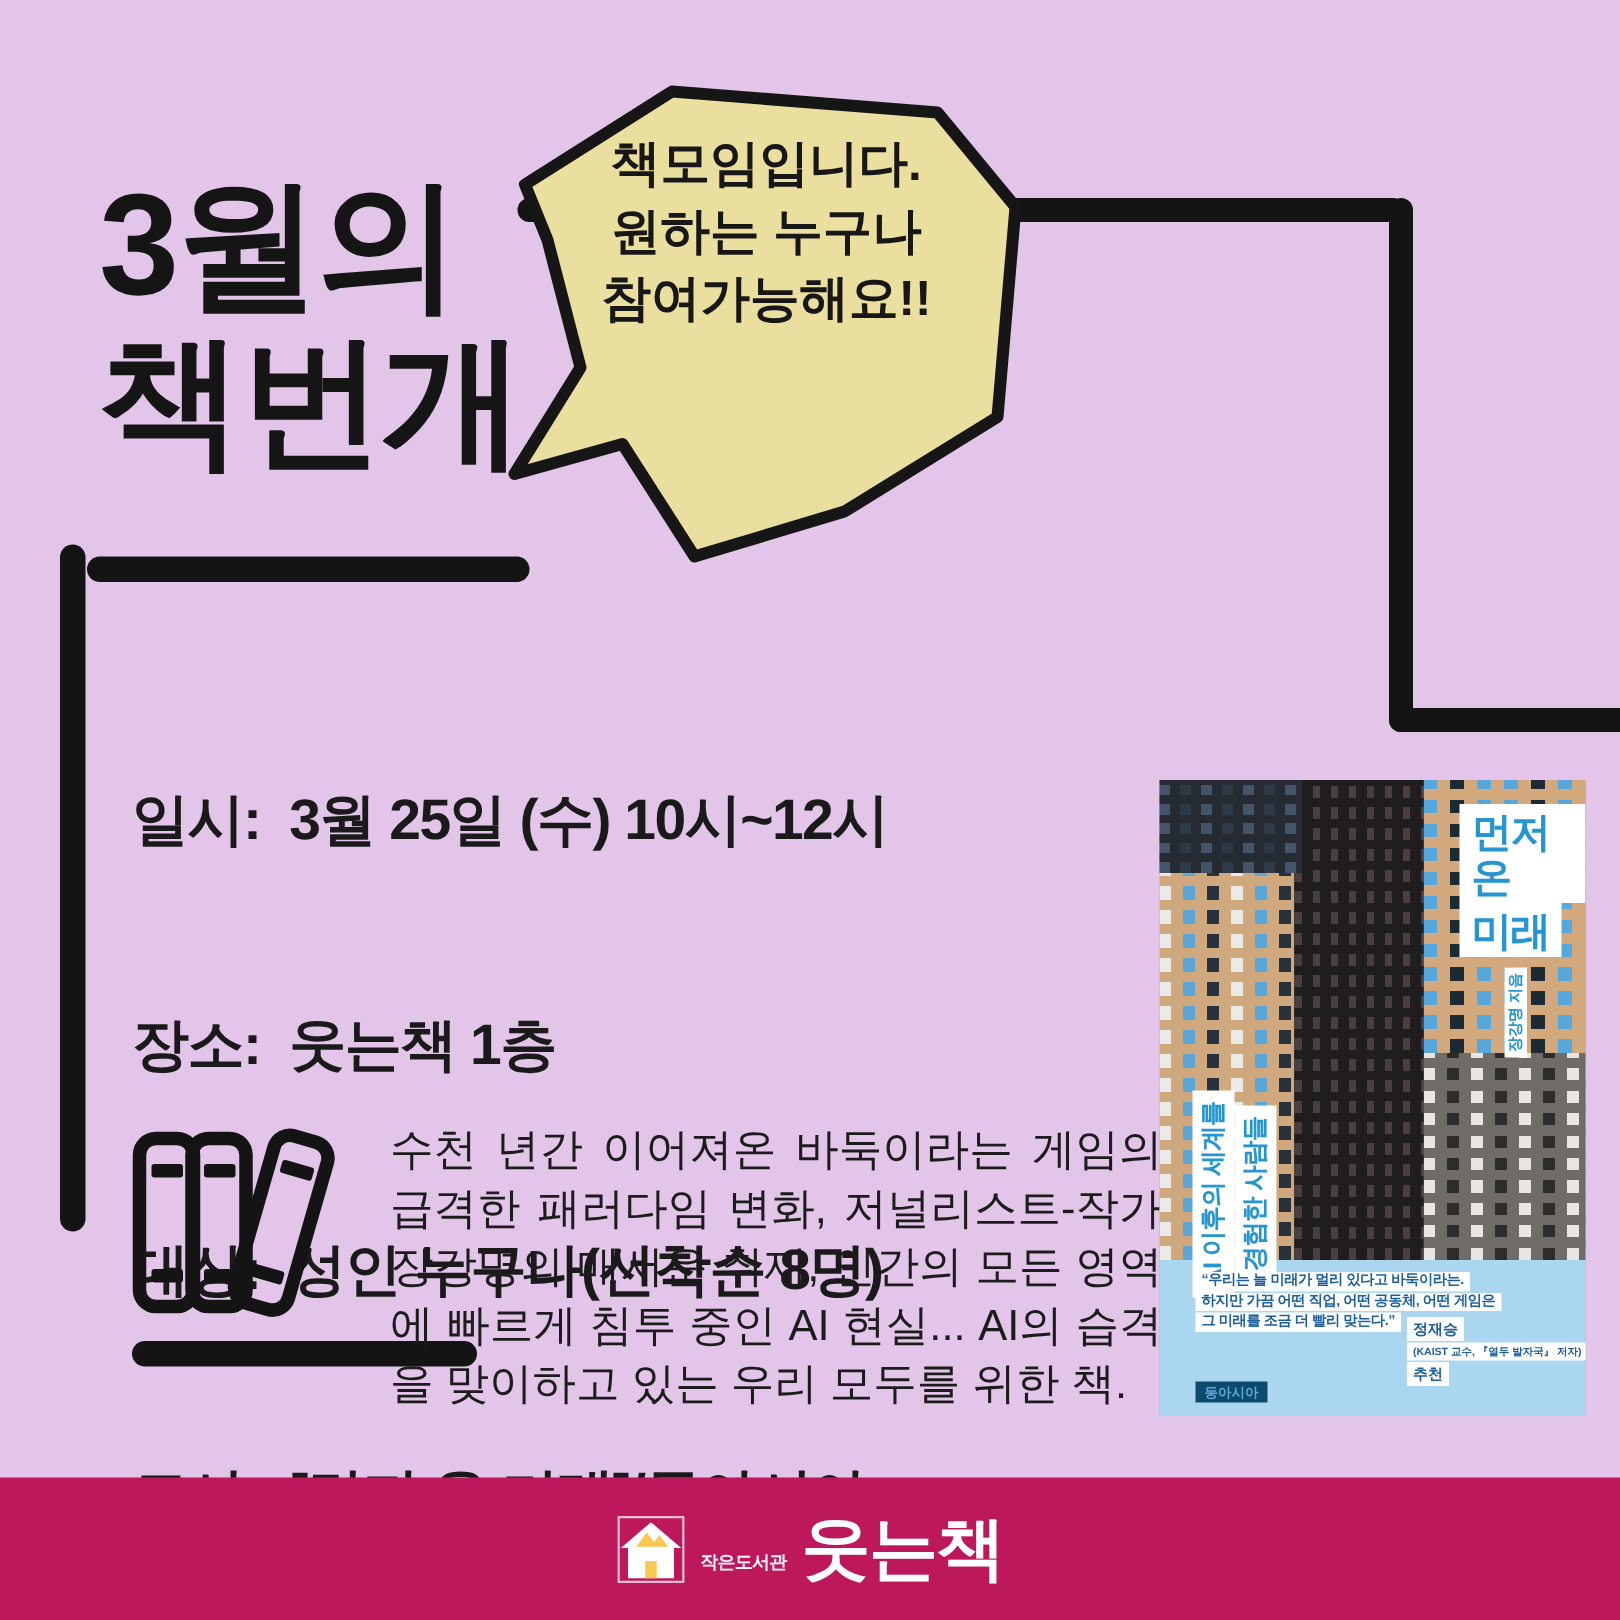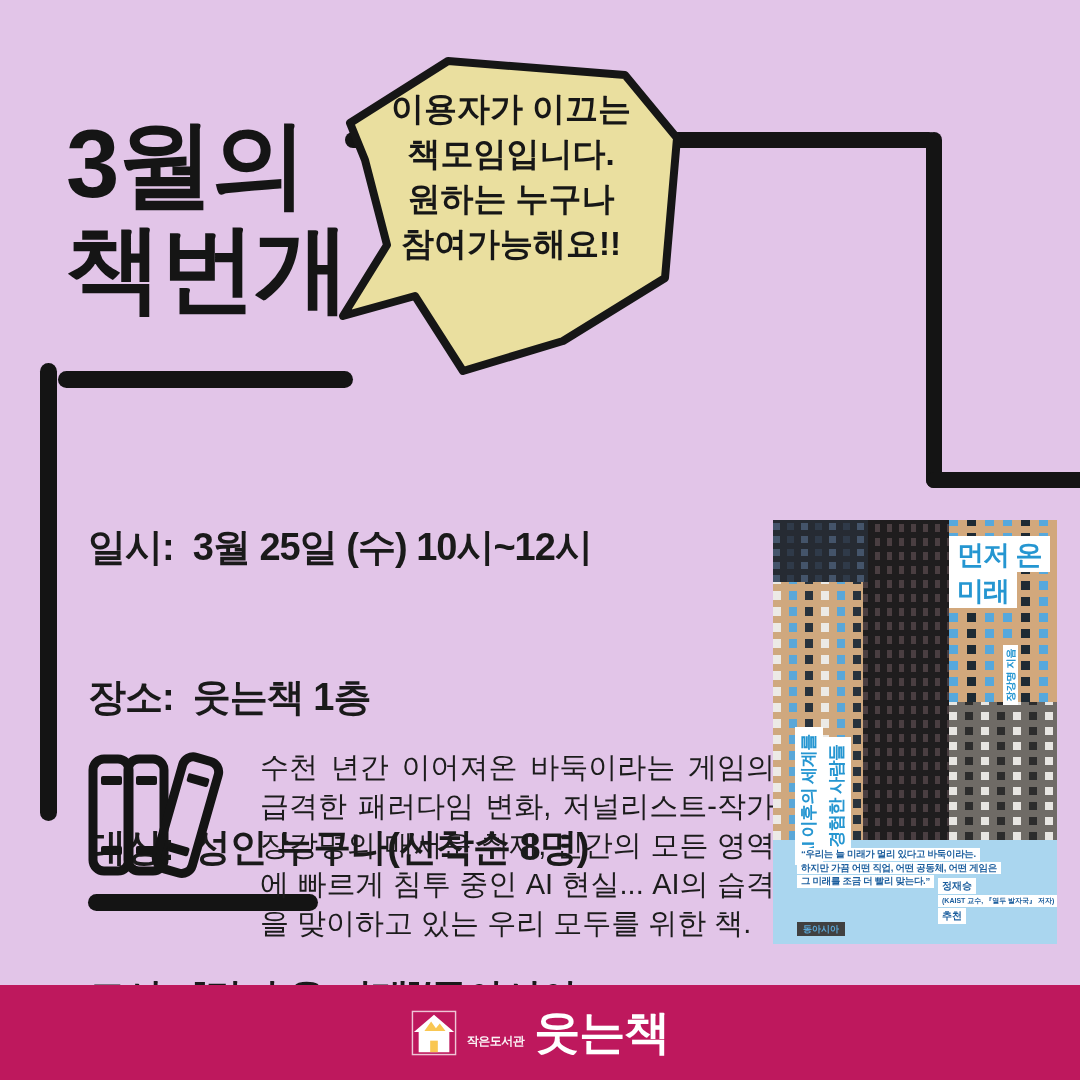--- a/index.html
+++ b/index.html
@@ -66,21 +66,21 @@
       repeating-linear-gradient(0deg, rgba(0,0,0,0) 0 9px, #d2a87c 9px 16px),
       repeating-linear-gradient(90deg, #56a8dc 0 9px, #d2a87c 9px 18px, #1e2a33 18px 27px, #d2a87c 27px 36px, #56a8dc 36px 45px, #d2a87c 45px 54px);
   }
   .b-gray{
     left:176px;top:182px;width:108px;height:138px;background-color:#6f6b66;
     background-image:
       repeating-linear-gradient(0deg, rgba(0,0,0,0) 0 8px, #6f6b66 8px 15px),
       repeating-linear-gradient(90deg, #e8e6e2 0 8px, #6f6b66 8px 16px, #2c2c2c 16px 24px, #6f6b66 24px 32px);
   }
   .cover-band{left:0;top:320px;width:284px;height:104px;background:#aad6ef;}
-  .cover-title{left:136px;top:16px;padding-left:40px;}
+  .cover-title{left:160px;top:16px;padding-left:40px;}
   .cover-title span{
     display:table;background:#ffffff;color:#2596d1;
     font-size:27px;line-height:30px;font-weight:900;padding:4px 8px 2px 8px;letter-spacing:-1px;
   }
   .cover-sub{
     left:-59px;top:247px;width:220px;height:58px;transform:rotate(-90deg);
     text-align:center;
   }
   .cover-sub span{
     display:table;margin:0 auto;background:#ffffff;color:#2596d1;
@@ -101,21 +101,21 @@
   }
   .cover-attrib{left:165px;top:358px;width:118px;}
   .cover-attrib span{
     display:table;background:#ffffff;color:#1d5f9e;font-weight:700;padding:1px 4px;margin-bottom:1px;
     white-space:nowrap;
   }
   .attrib-name{font-size:10px;}
   .attrib-info{font-size:7px;}
   .attrib-label{font-size:10px;}
   .cover-pub{left:24px;top:398px;}
-  .cover-pub span{background:#404040;color:#5aa7d8;font-size:9px;font-weight:700;padding:2px 6px;}
+  .cover-pub span{background:#0c4a6e;color:#5aa7d8;font-size:9px;font-weight:700;padding:2px 6px;}
   
   .footer{
     position:absolute;left:0;top:985px;width:1080px;height:95px;background:#be185d;
     display:flex;align-items:center;justify-content:center;gap:10px;
   }
   .footer-small{
     color:#ffffff;font-size:12px;font-weight:700;margin-top:18px;opacity:.95;letter-spacing:-0.5px;
   }
   .footer-big{
     color:#ffffff;font-size:46px;font-weight:900;letter-spacing:-1px;
@@ -133,21 +133,20 @@
 
 <h1 class="title">
   <span>3월의</span>
   <span>책번개</span>
 </h1>
 
 <svg class="bubble-svg" width="352" height="332" viewBox="0 0 352 332">
   <polygon points="113,11 290,25 342,88 330,228 228,291 128,321 80,246 8,266 52,195 30,110 15,73" fill="#eadf9f" stroke="#161616" stroke-width="8" stroke-linejoin="round"></polygon>
 </svg>
 <div class="bubble-text">
-  <span>이용자가 이끄는</span>
   <span>책모임입니다.</span>
   <span>원하는 누구나</span>
   <span>참여가능해요!!</span>
 </div>
 
 <div class="details">
   <div>일시:  3월 25일 (수) 10시~12시</div>
   <div>장소:  웃는책 1층</div>
   <div>대상:  성인 누구나(선착순 8명)</div>
   <div>도서:  [먼저 온 미래]/동아시아</div>

